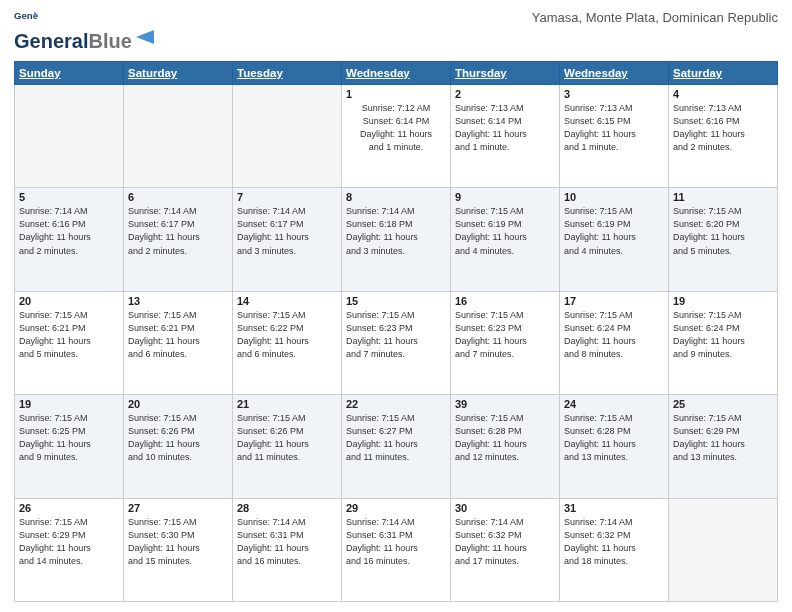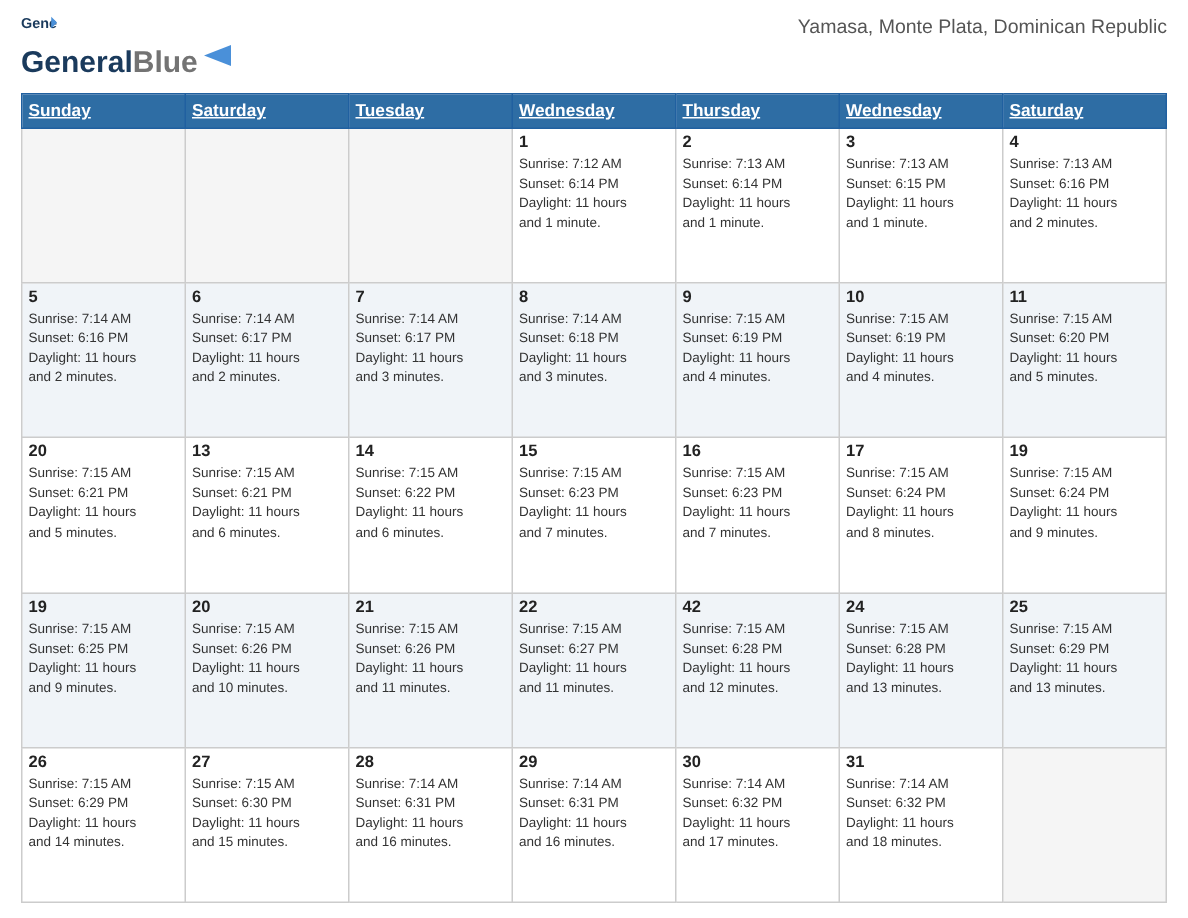--- a/index.html
+++ b/index.html
@@ -125,21 +125,21 @@
           <th>Saturday</th>
         </tr>
       </thead>
     <tbody id="cal-body">
         <tr>
           <td class="empty-cell"></td>
           <td class="empty-cell"></td>
           <td class="empty-cell"></td>
           <td>
             <div class="day-num">1</div>
-            <div class="day-info" style="white-space: pre-line;">Sunrise: 7:12 AM
+            <div class="day-info" style="white-space: pre-line; text-align: center;">Sunrise: 7:12 AM
 Sunset: 6:14 PM
 Daylight: 11 hours
 and 1 minute.</div>
           </td>
           <td>
             <div class="day-num">2</div>
             <div class="day-info" style="white-space: pre-line;">Sunrise: 7:13 AM
 Sunset: 6:14 PM
 Daylight: 11 hours
 and 1 minute.</div>
@@ -284,21 +284,21 @@
 and 11 minutes.</div>
           </td>
           <td>
             <div class="day-num">22</div>
             <div class="day-info" style="white-space: pre-line;">Sunrise: 7:15 AM
 Sunset: 6:27 PM
 Daylight: 11 hours
 and 11 minutes.</div>
           </td>
           <td>
-            <div class="day-num">42</div>
+            <div class="day-num">39</div>
             <div class="day-info" style="white-space: pre-line;">Sunrise: 7:15 AM
 Sunset: 6:28 PM
 Daylight: 11 hours
 and 12 minutes.</div>
           </td>
           <td>
             <div class="day-num">24</div>
             <div class="day-info" style="white-space: pre-line;">Sunrise: 7:15 AM
 Sunset: 6:28 PM
 Daylight: 11 hours

